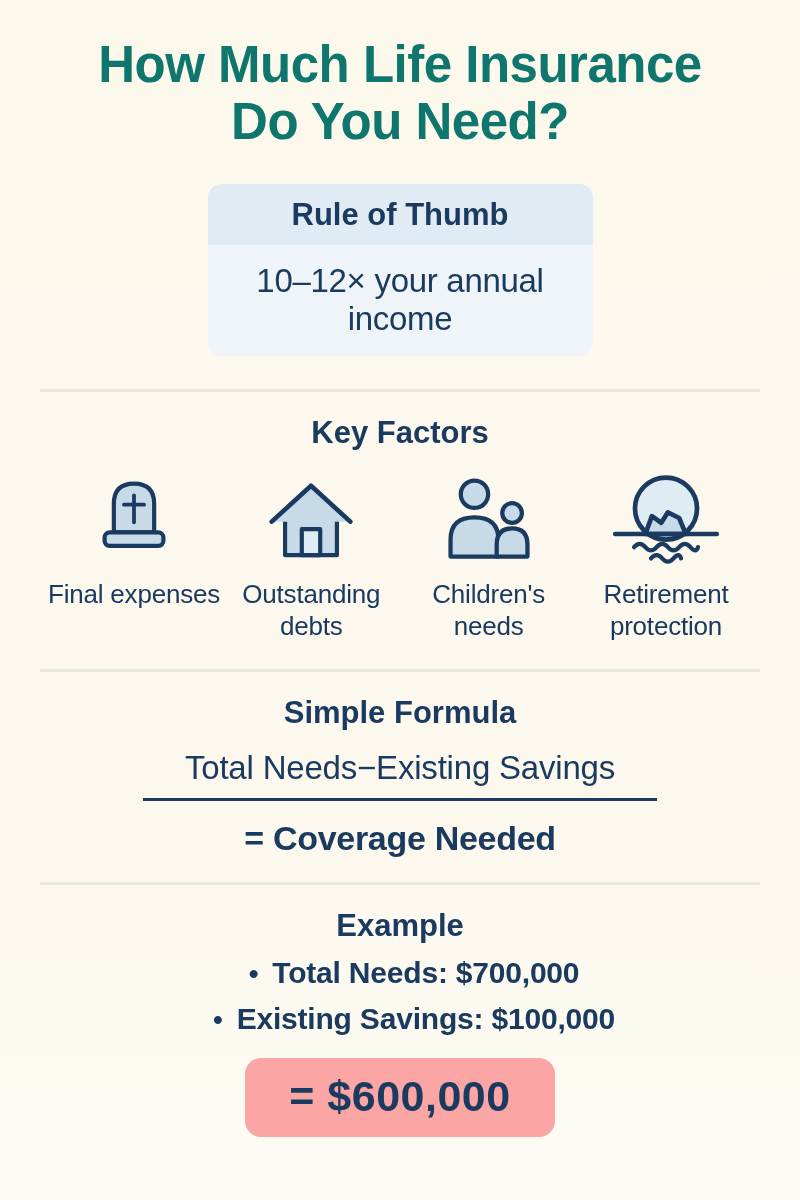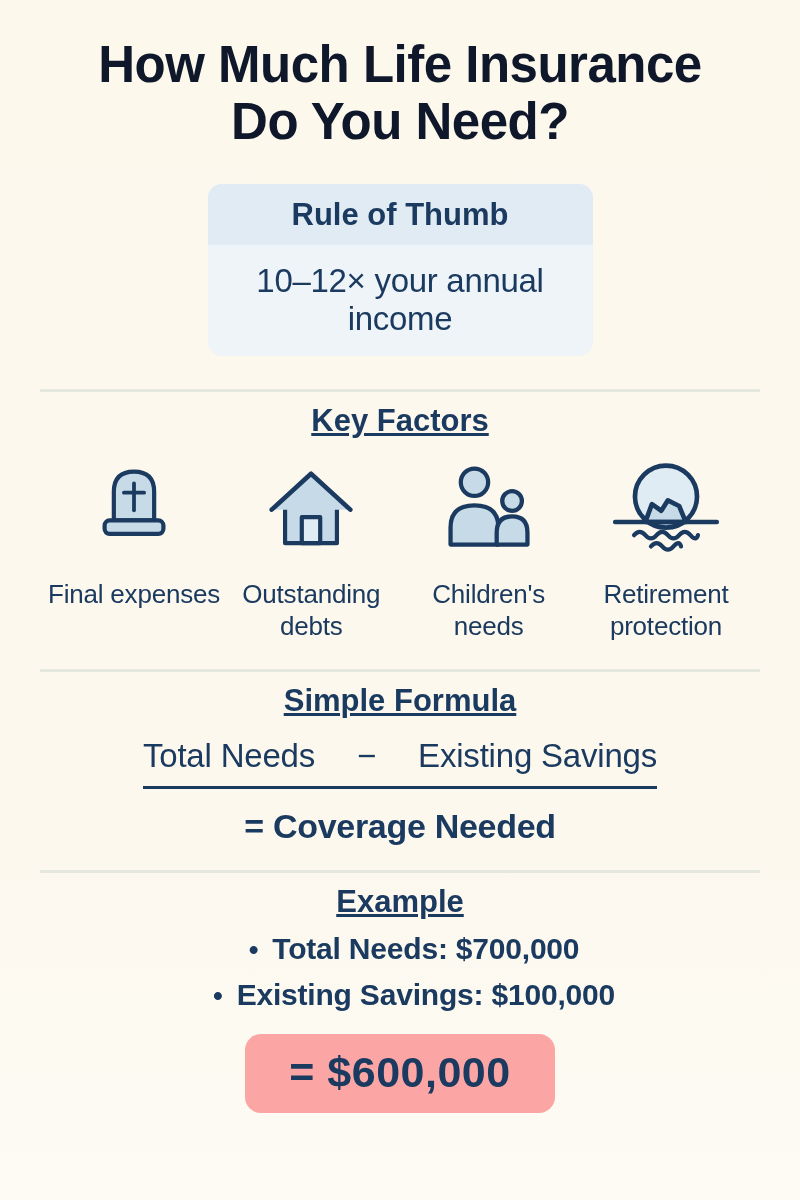--- a/index.html
+++ b/index.html
@@ -11,21 +11,21 @@
     overflow: hidden;
   }
   .page { width: 800px; height: 1200px; text-align: center; }
 
   .title {
     margin: 36px auto 0;
     font-size: 51px;
     font-weight: 700;
     line-height: 1.12;
     letter-spacing: -0.5px;
-    color: #0f172a;
+    color: #0f766e;
   }
 
   .rule-box {
     width: 385px;
     margin: 34px auto 0;
     border-radius: 14px;
     overflow: hidden;
     background: #eef4f8;
   }
   .rule-box .rule-head {
@@ -42,57 +42,55 @@
   }
 
   .divider {
     height: 3px;
     background: #e5e8df;
     margin: 33px 40px 0;
     border: none;
   }
 
   .section-heading {
-    margin-top: 11px;
+    margin-top: 23px;
     font-size: 31px;
     font-weight: 700;
-    text-decoration: underline;
   }
 
   .factors-row {
     display: flex;
     justify-content: space-between;
     padding: 0 46px;
     margin-top: 20px;
   }
   .factor {
     width: 176px;
     display: flex;
     flex-direction: column;
     align-items: center;
   }
   .factor .icon-wrap { height: 94px; display: flex; align-items: flex-end; justify-content: center; }
   .factor svg { display: block; }
   .factor-label {
-    margin-top: 26px;
+    margin-top: 14px;
     font-size: 26px;
     font-weight: 500;
     line-height: 1.22;
     letter-spacing: -0.2px;
   }
 
   .formula-line {
     margin-top: 18px;
     font-size: 33px;
     font-weight: 400;
     letter-spacing: -0.2px;
     display: flex;
     justify-content: center;
     align-items: baseline;
-    gap: 42px;
   }
   .formula-rule {
     width: 514px;
     height: 3px;
     background: #1b3a60;
     border: none;
     margin: 11px auto 0;
   }
   .formula-result {
     margin-top: 18px;

